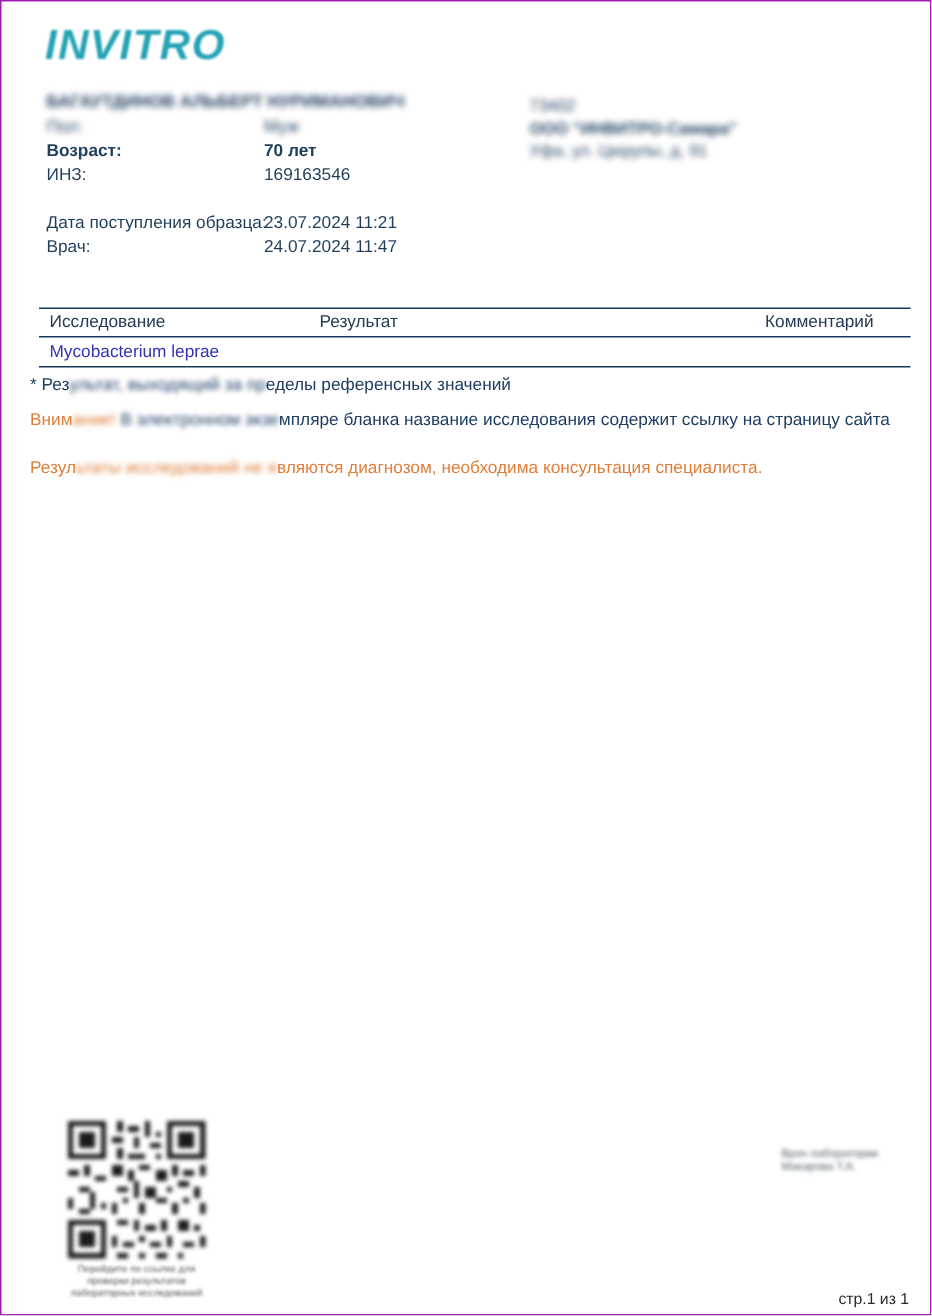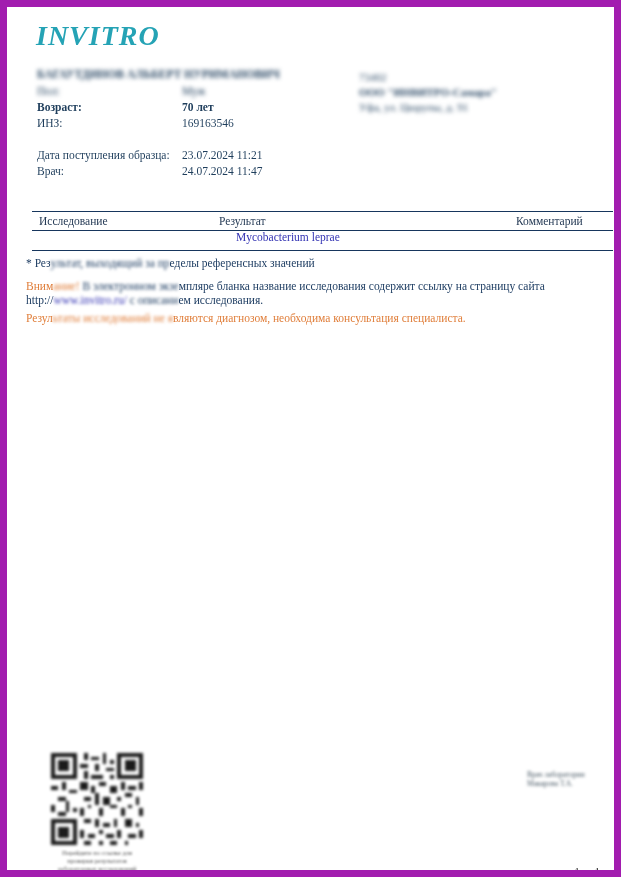--- a/index.html
+++ b/index.html
@@ -1,19 +1,19 @@
 <!DOCTYPE html>
 <html><head>
 <meta charset="utf-8">
 <style>
   html,body{margin:0;padding:0;background:#fff;}
   .page{
     position:relative;width:621px;height:877px;background:#ffffff;
-    font-family:Liberation Serif, serif;color:#1f3e5c;overflow:hidden;
-    box-sizing:border-box;border:7px solid #a21caf;
+    font-family:Liberation Sans, sans-serif;color:#1f3e5c;overflow:hidden;
+    box-sizing:border-box;border:1px solid #a21caf;
   }
   .abs{position:absolute;}
   
   .logo{
     left:29px;top:13px;font-size:28px;font-weight:bold;font-style:italic;
     color:#25a3b5;letter-spacing:1px;filter:blur(0.6px);
   }
   
   .pat-name{left:30px;top:61px;font-size:11.5px;font-weight:bold;filter:blur(2px);white-space:nowrap;}
   .info-row{left:30px;font-size:11.5px;white-space:nowrap;}
@@ -23,21 +23,21 @@
   .clinic{left:352px;top:63px;font-size:11px;line-height:15px;filter:blur(2px);white-space:nowrap;}
   .clinic .c-name{font-weight:bold;}
   
   .rtable{left:25px;top:204px;width:581px;font-size:11.5px;}
   .rtable .tline{height:0;border-top:1px solid #17365d;}
   .trow{display:flex;align-items:center;}
   .trow .c1{width:187px;padding-left:7px;box-sizing:border-box;}
   .trow .c2{width:253px;}
   .trow .c3{flex:1;padding-left:44px;}
   .thead{height:18px;color:#253a55;}
-  .tdata{height:19px;flex-direction:column;}
+  .tdata{height:19px;}
   .test-name{color:#3333b3;}
   .result-val{font-weight:bold;color:#1c3450;}
   
   .note{left:19px;font-size:11.5px;color:#1f3e63;white-space:nowrap;}
   .orange{color:#e07e3a;}
   .linkblue{color:#3333b3;}
   .note .blurseg{filter:blur(1.8px);}
   
   .qr-wrap{left:35px;top:746px;width:110px;text-align:center;}
   .qr-box{width:92px;height:92px;margin:0 auto;filter:blur(1.5px);}
@@ -93,23 +93,20 @@
     <div class="tline"></div>
   </div>
 
   <div class="abs note" style="top:250px;">
     <span>* Рез</span><span class="blurseg">ультат, выходящий за пр</span><span>еделы референсных значений</span>
   </div>
 
   <div class="abs note" style="top:272px;line-height:14px;">
     <div>
       <span class="orange">Вним</span><span class="orange blurseg">ание!</span><span class="blurseg"> В электронном экзе</span><span>мпляре бланка название исследования содержит ссылку на страницу сайта</span>
-    </div>
-    <div>
-      <span>http://</span><span class="linkblue blurseg">www.invitro.ru/</span><span class="blurseg"> с описани</span><span>ем исследования.</span>
     </div>
   </div>
 
   <div class="abs note orange" style="top:305px;">
     <span>Резул</span><span class="blurseg">ьтаты исследований не я</span><span>вляются диагнозом, необходима консультация специалиста.</span>
   </div>
 
   <div class="abs qr-wrap">
     <div class="qr-box">
       <svg viewBox="0 0 25 25" width="92" height="92" shape-rendering="crispEdges">

